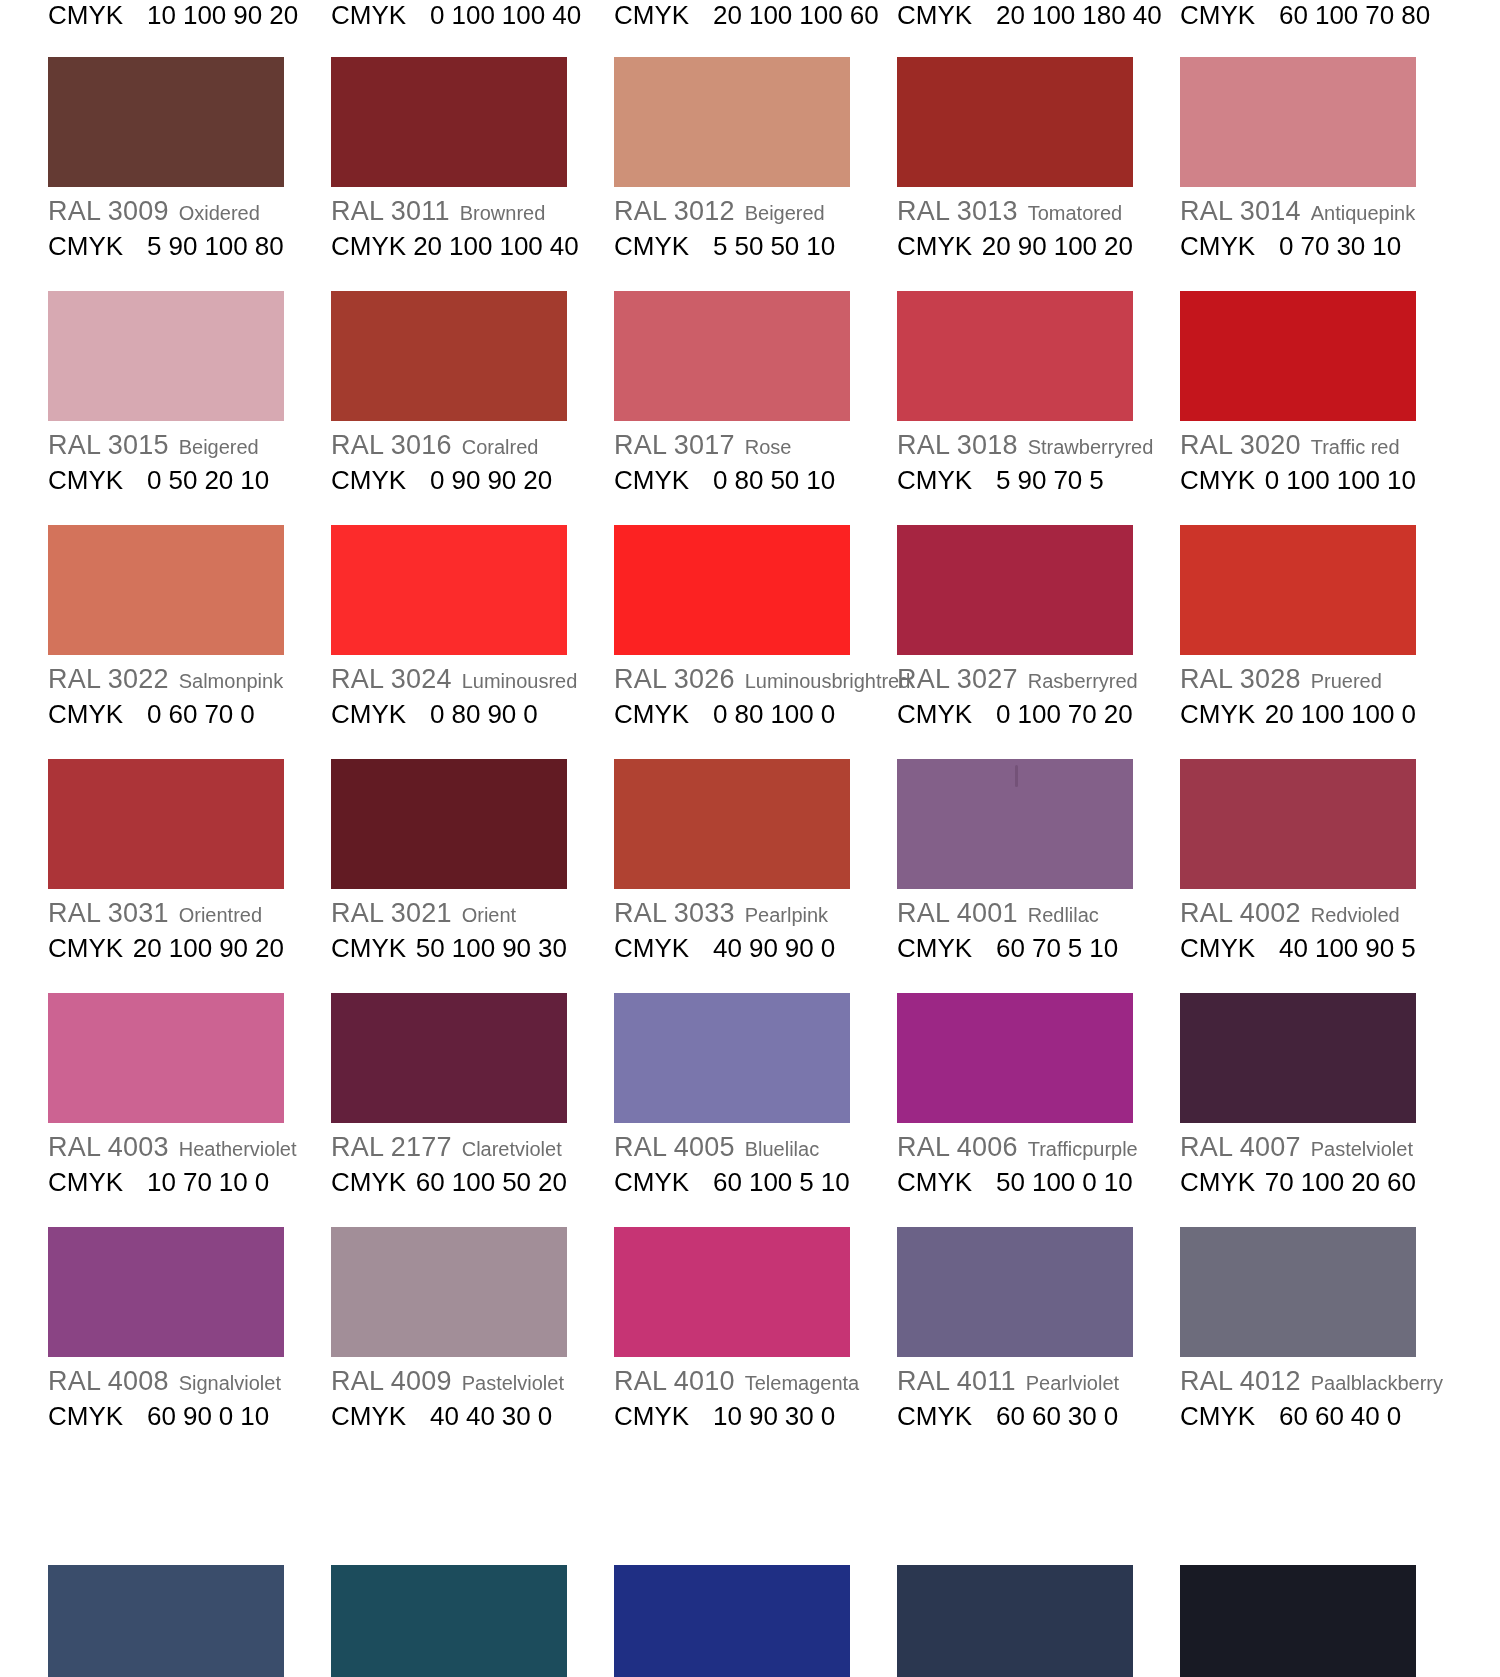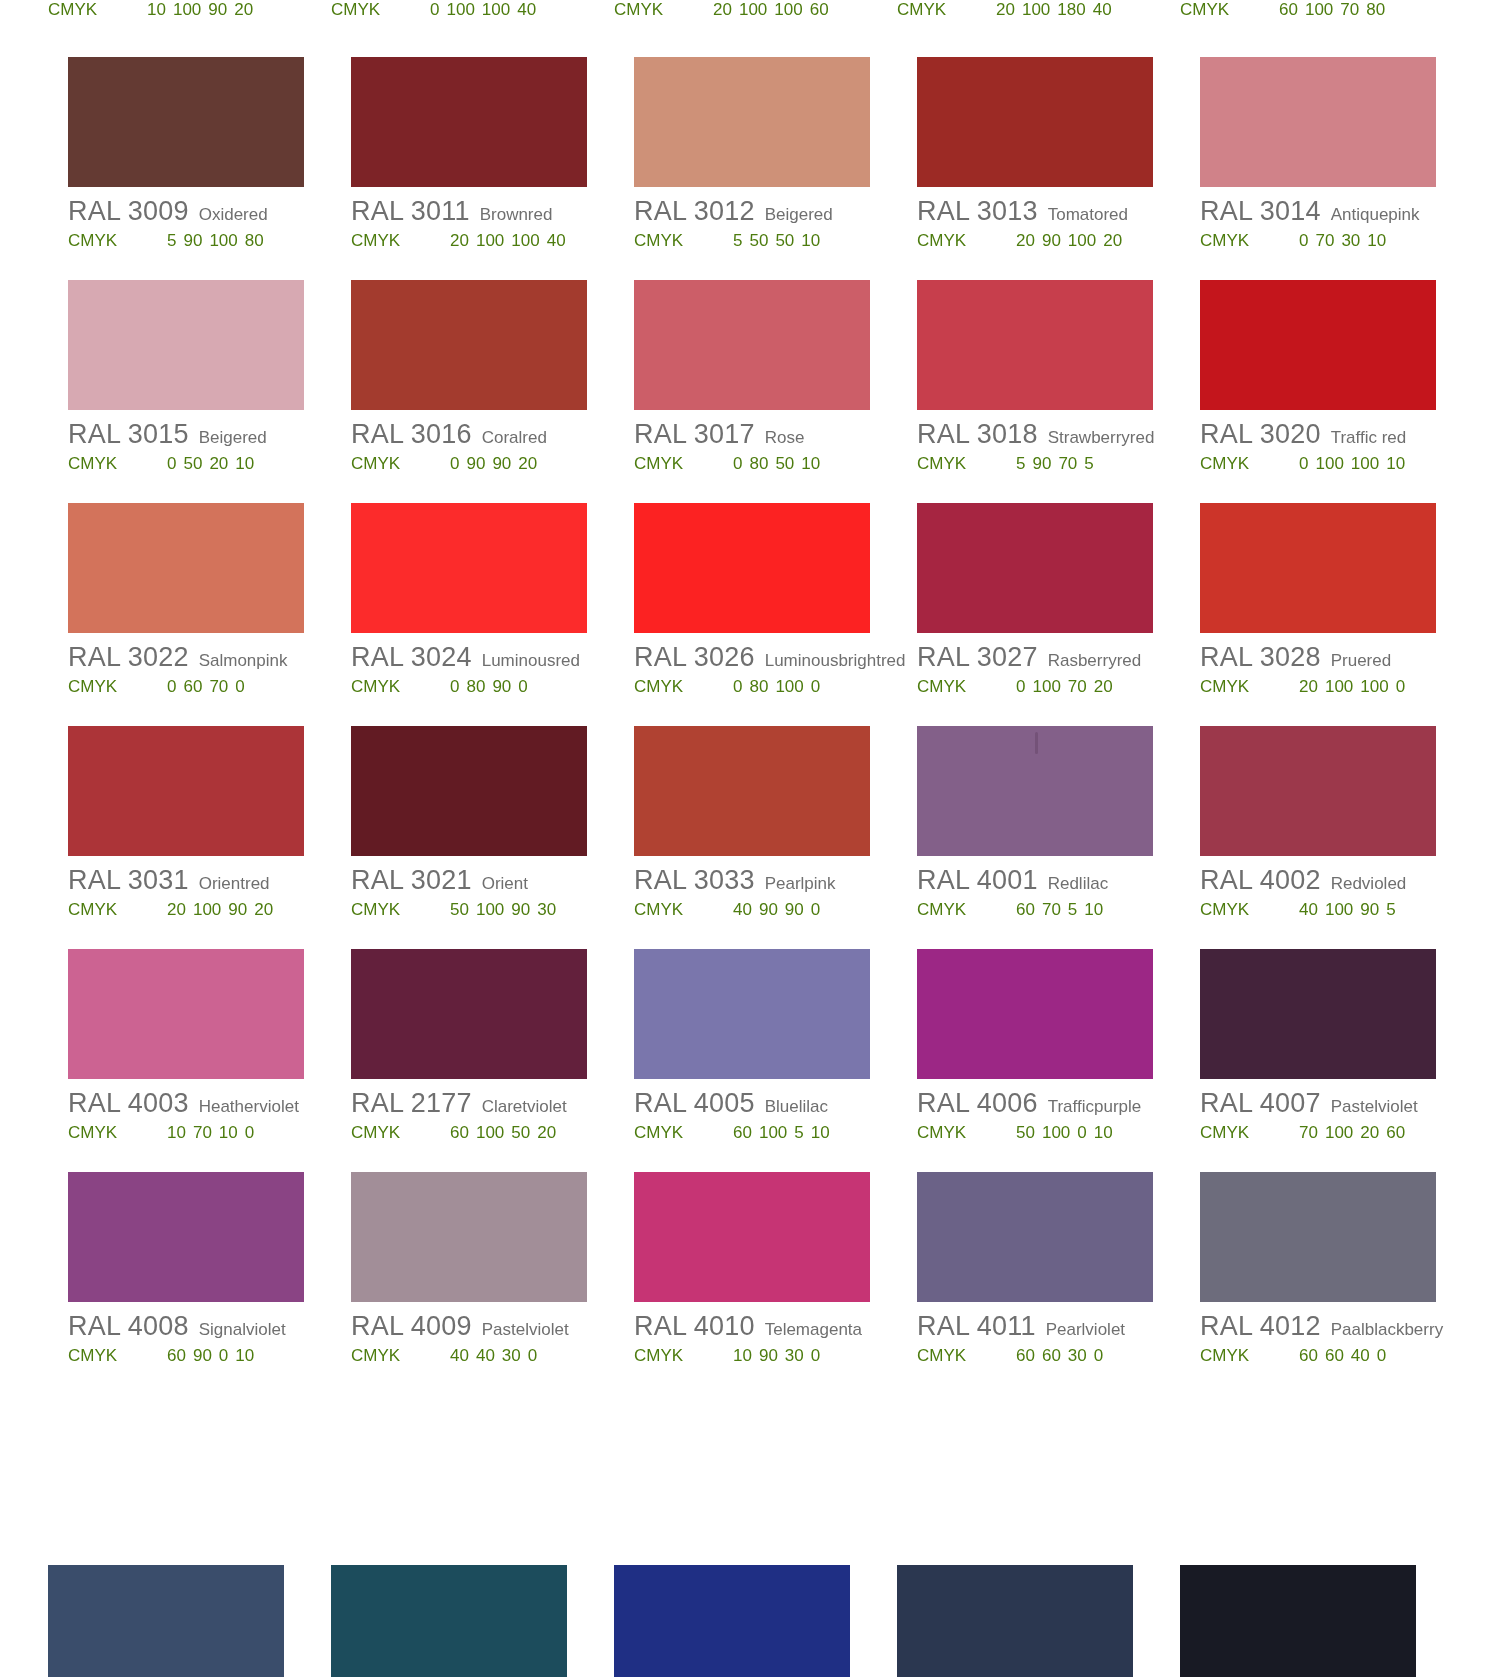--- a/index.html
+++ b/index.html
@@ -44,21 +44,21 @@
   
   .rows {
     position: absolute;
     top: 57px;
     left: 0;
     width: 1500px;
   }
   .row {
     display: grid;
     grid-template-columns: repeat(5, 283px);
-    padding-left: 68px;
+    padding-left: 48px;
     box-sizing: border-box;
     margin-bottom: 29px;
   }
   .cell {
     width: 236px;
   }
   .swatch {
     width: 236px;
     height: 130px;
     display: block;
@@ -72,29 +72,29 @@
     white-space: nowrap;
     height: 30px;
   }
   .ral-code {
     font-size: 27px;
     letter-spacing: 0.2px;
     color: #6f6f6f;
     font-family: "Liberation Sans", sans-serif;
   }
   .ral-name {
-    font-size: 17px;
+    font-size: 20px;
     color: #6f6f6f;
     margin-left: 10px;
     font-family: "Liberation Sans", sans-serif;
   }
   .cmyk-line {
     margin-top: 5px;
-    font-size: 17px;
-    color: #4d7c0f;
+    font-size: 26px;
+    color: #000000;
     white-space: nowrap;
     display: flex;
     align-items: baseline;
   }
   .cmyk-label {
     width: 92px;
     display: inline-block;
   }
   .cmyk-vals {
     display: inline-block;

